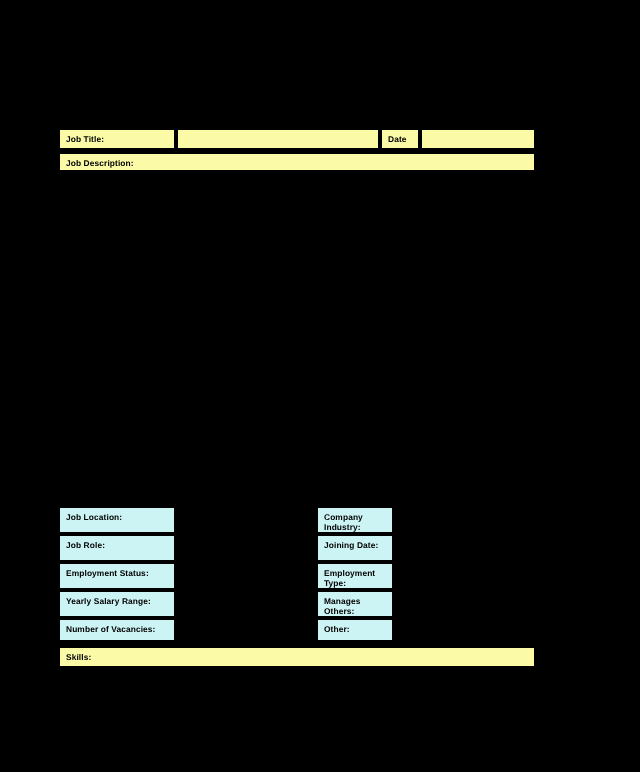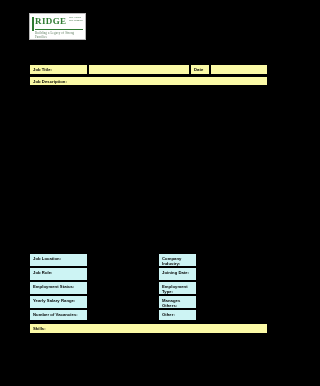--- a/index.html
+++ b/index.html
@@ -117,30 +117,20 @@
   #other-label      { left: 158px; top: 309px; width: 39px; height: 12px; }
   #other-value      { left: 197px; top: 309px; width: 71px; height: 12px; }
 
   #skills-label     { left: 29px;  top: 323px; width: 239px; height: 11px; }
 </style>
 </head>
 <body>
 
 <div id="page">
 
-  <div class="logo-box">
-    <div class="logo-bar"></div>
-    <div class="logo-word">RIDGE</div>
-    <div class="logo-sub">Our
-Vision
-Our
-Mission</div>
-    <div class="logo-rule"></div>
-    <div class="logo-tag">Building a Legacy of Strong Families</div>
-  </div>
 
   <div class="cell yellow" id="job-title-label">Job Title:</div>
   <div class="cell yellow" id="job-title-value"></div>
   <div class="cell yellow" id="date-label">Date</div>
   <div class="cell yellow" id="date-value"></div>
 
   <div class="cell yellow" id="job-desc-label">Job Description:</div>
 
   <div class="cell cyan" id="job-location-label">Job Location:</div>
   <div class="cell blank" id="job-location-value"></div>

